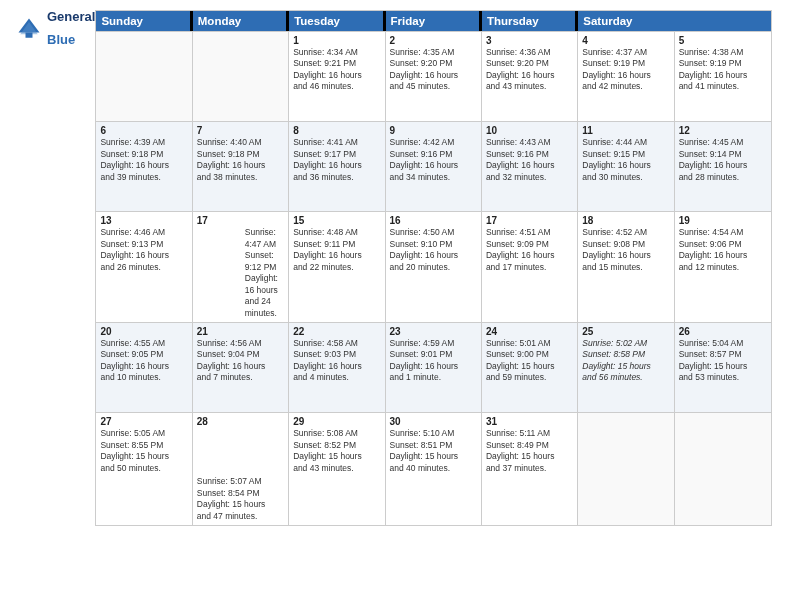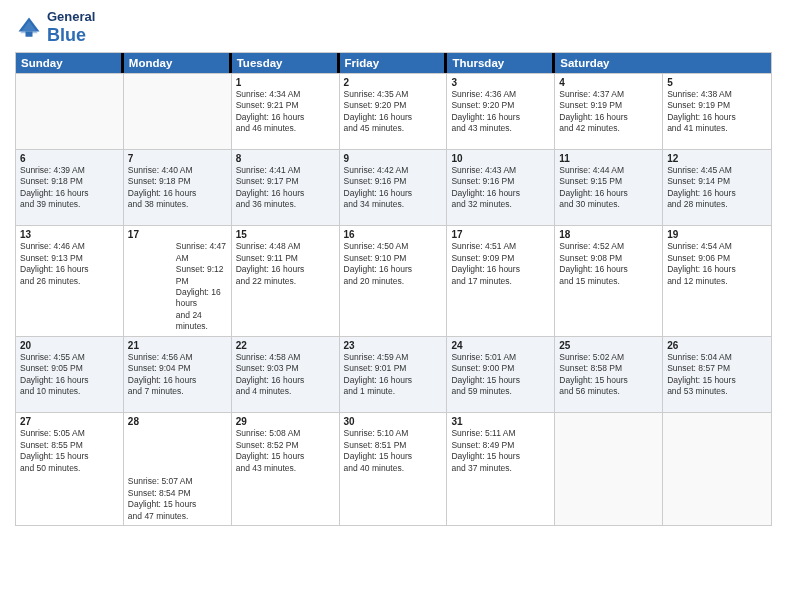--- a/index.html
+++ b/index.html
@@ -8,21 +8,20 @@
       background: #fff;
       width: 792px;
       height: 612px;
       overflow: hidden;
     }
     .page {
       width: 792px;
       height: 536px;
       padding: 10px 20px 10px 15px;
       display: flex;
-      flex-direction: column;
     }
     .header {
       display: flex;
       justify-content: space-between;
       align-items: flex-start;
       margin-bottom: 6px;
     }
     .logo {
       display: flex;
       align-items: center;
@@ -114,21 +113,21 @@
 <div class="page">
   <div class="header">
     <div class="logo">
       <svg class="logo-icon" viewBox="0 0 32 32">
         <polygon points="16,4 28,20 4,20" fill="#2e6db4"></polygon>
         <polygon points="16,8 26,22 6,22" fill="#5590cc" opacity="0.5"></polygon>
         <rect x="12" y="20" width="8" height="6" fill="#2e6db4"></rect>
       </svg>
       <div class="logo-text">
   <div style="color:#1a3a6c;font-size:13px;font-weight:bold;line-height:1.15;">General</div>
-  <div style="color:#2e6db4;font-size:18px;font-weight:bold;line-height:1.15;">Blue</div>
+  <div style="color:#2e6db4;font-size:13px;font-weight:bold;line-height:1.15;margin-top:8px;">Blue</div>
 </div>
     </div>
     <div class="title-block">
       <div class="month-title"></div>
       <div class="location"></div>
     </div>
   </div>
 
   <div class="calendar">
     <div class="cal-header-row">
@@ -312,21 +311,21 @@
           </div>
           <div class="cal-cell">
             <div class="day-num">24</div>
             <div class="cell-info" style="white-space: pre-line;">Sunrise: 5:01 AM
 Sunset: 9:00 PM
 Daylight: 15 hours
 and 59 minutes.</div>
           </div>
           <div class="cal-cell">
             <div class="day-num">25</div>
-            <div class="cell-info" style="white-space: pre-line;">Sunrise: 5:02 AM
+            <div class="cell-info" style="white-space: pre-line; font-style: italic;">Sunrise: 5:02 AM
 Sunset: 8:58 PM
 Daylight: 15 hours
 and 56 minutes.</div>
           </div>
           <div class="cal-cell">
             <div class="day-num">26</div>
             <div class="cell-info" style="white-space: pre-line;">Sunrise: 5:04 AM
 Sunset: 8:57 PM
 Daylight: 15 hours
 and 53 minutes.</div>

